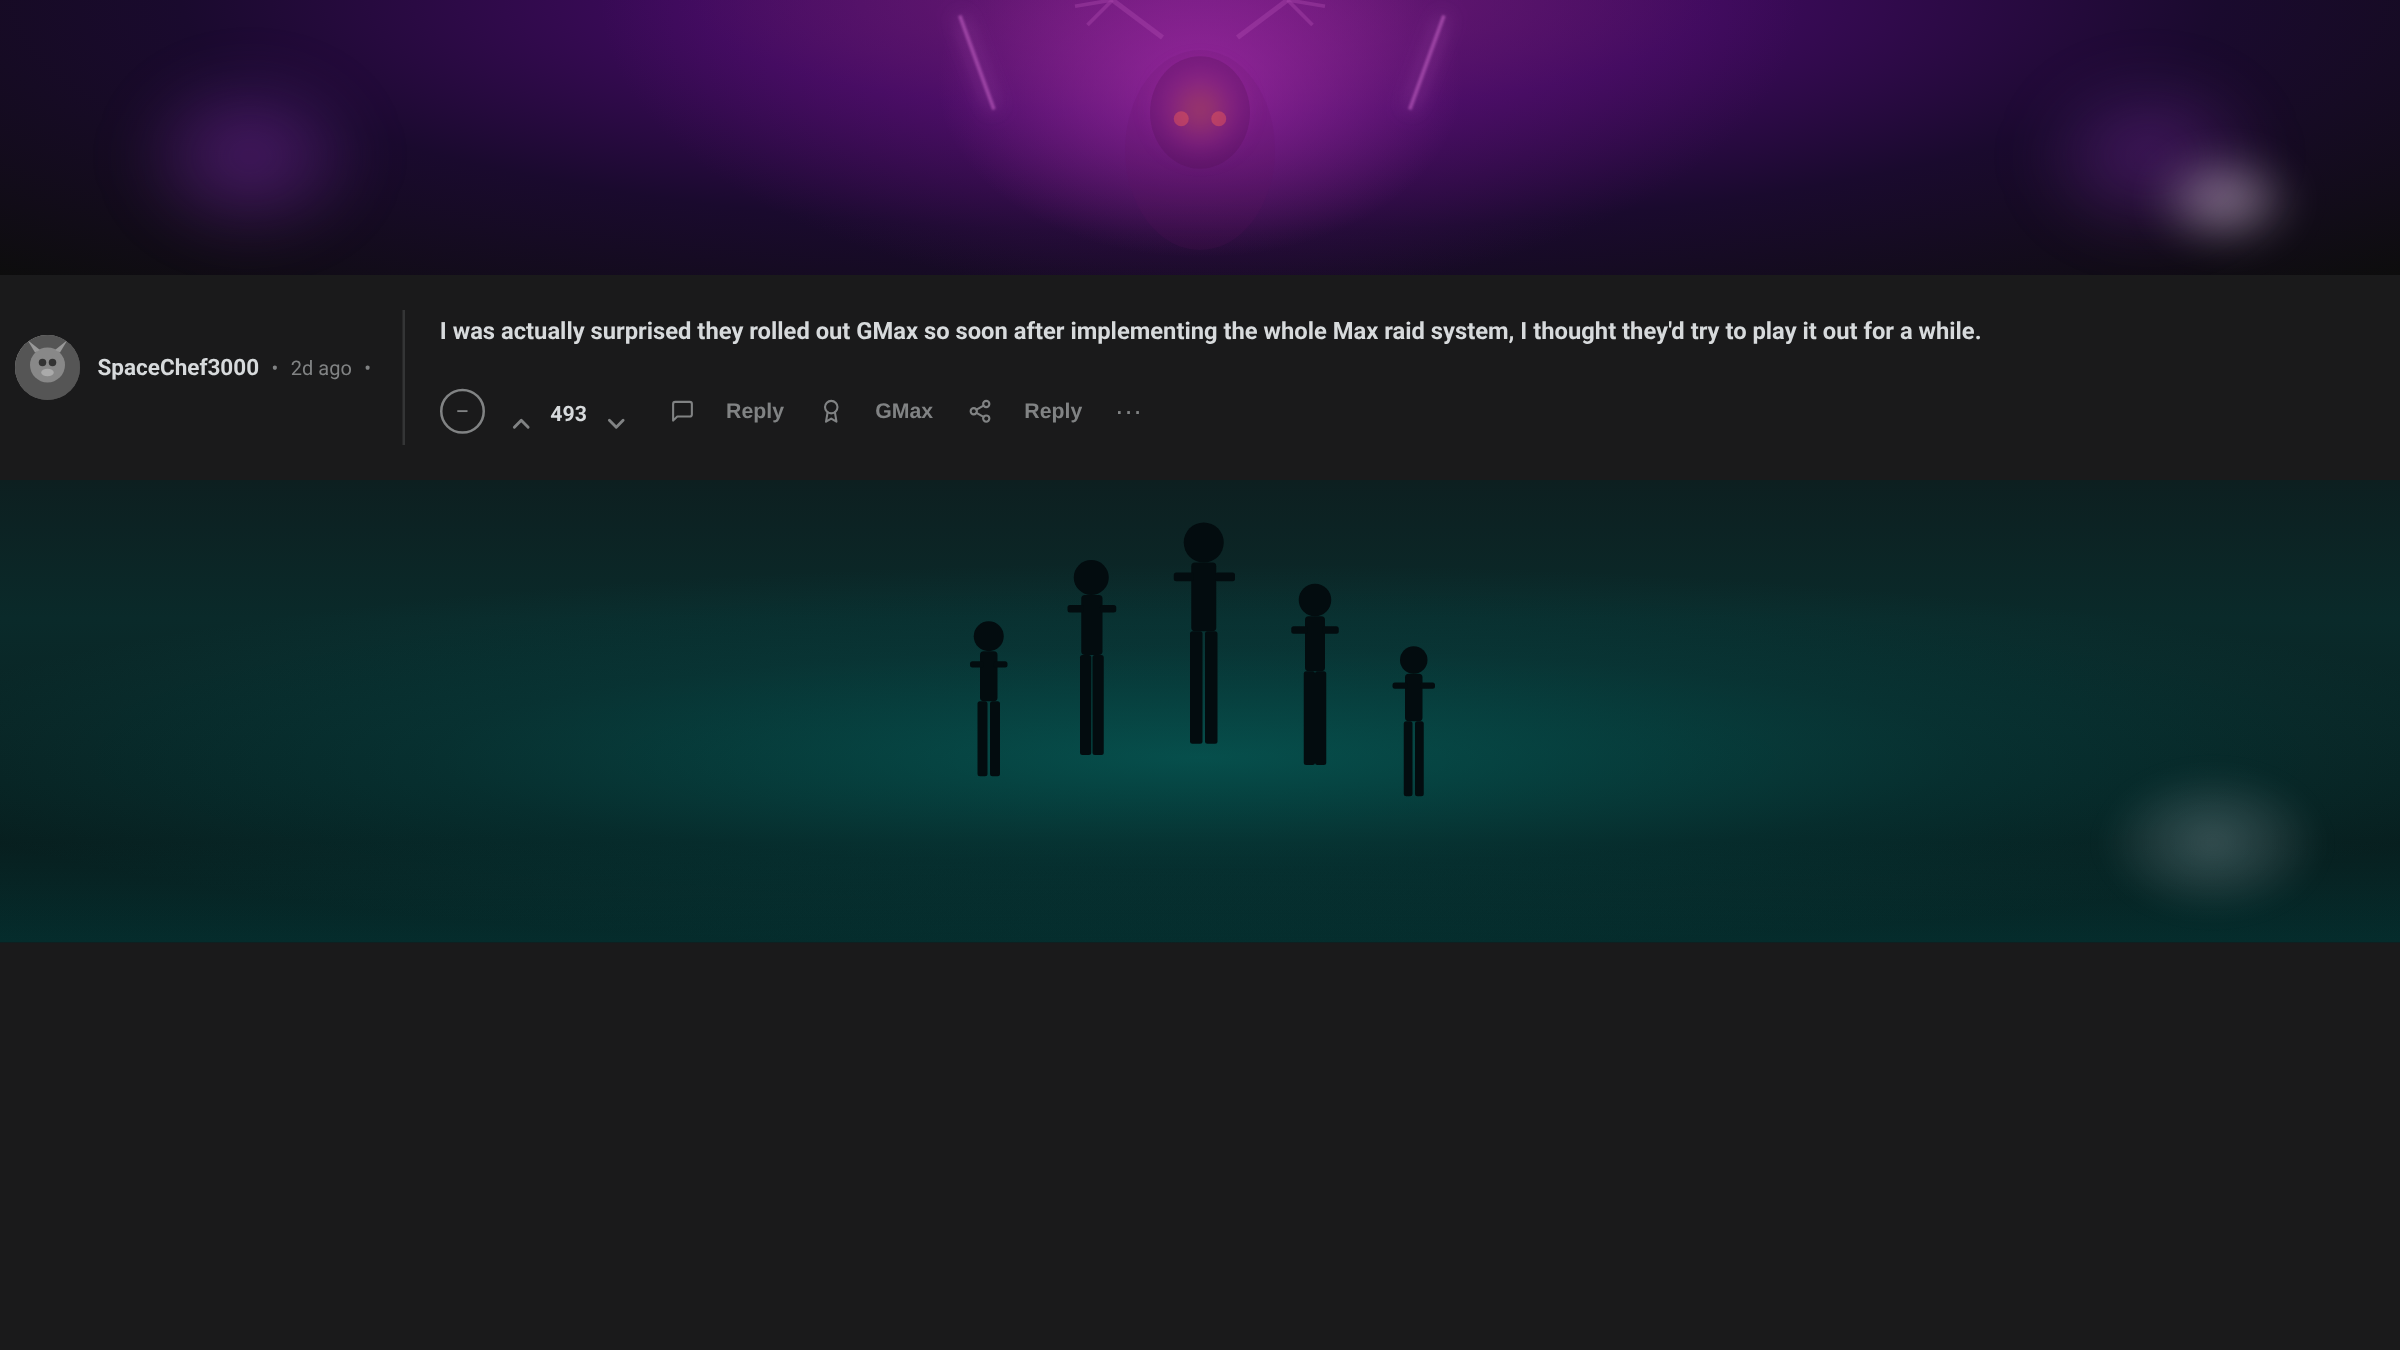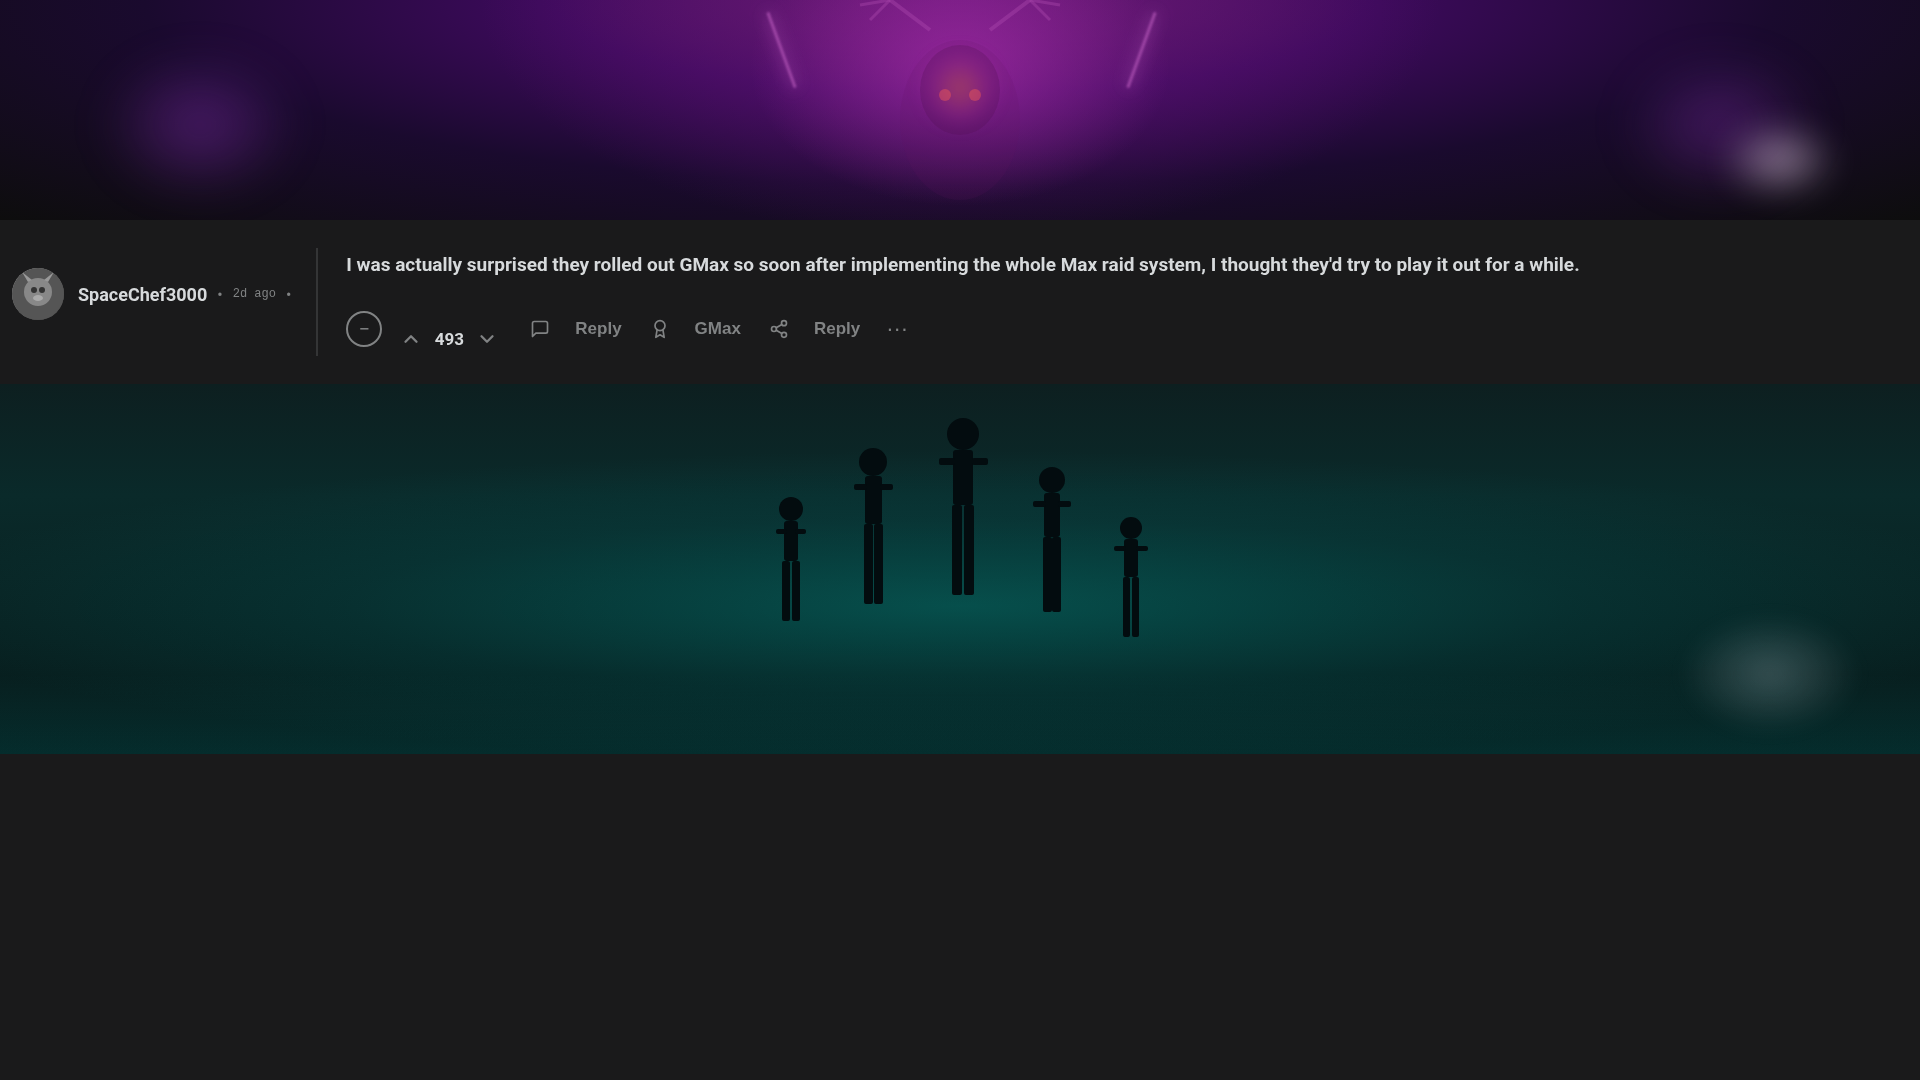--- a/index.html
+++ b/index.html
@@ -156,22 +156,21 @@
       font-weight: 700;
     }
 
     .dot-separator {
       color: #818384;
       font-size: 16px;
     }
 
     .timestamp {
       color: #818384;
-      font-size: 12px;
-      font-family: Liberation Mono, monospace;
+      font-size: 16px;
     }
 
     .comment-body-wrapper {
       display: flex;
       gap: 0;
     }
 
     .thread-line {
       width: 2px;
       background: #343536;
@@ -214,21 +213,20 @@
       justify-content: center;
       cursor: pointer;
       color: #818384;
       font-size: 20px;
       margin-right: 8px;
       flex-shrink: 0;
     }
 
     .vote-section {
       display: flex;
-      align-items: center;
       gap: 6px;
       margin-right: 10px;
       margin-top: 20px;
     }
 
     .vote-btn {
       background: none;
       border: none;
       cursor: pointer;
       color: #818384;

